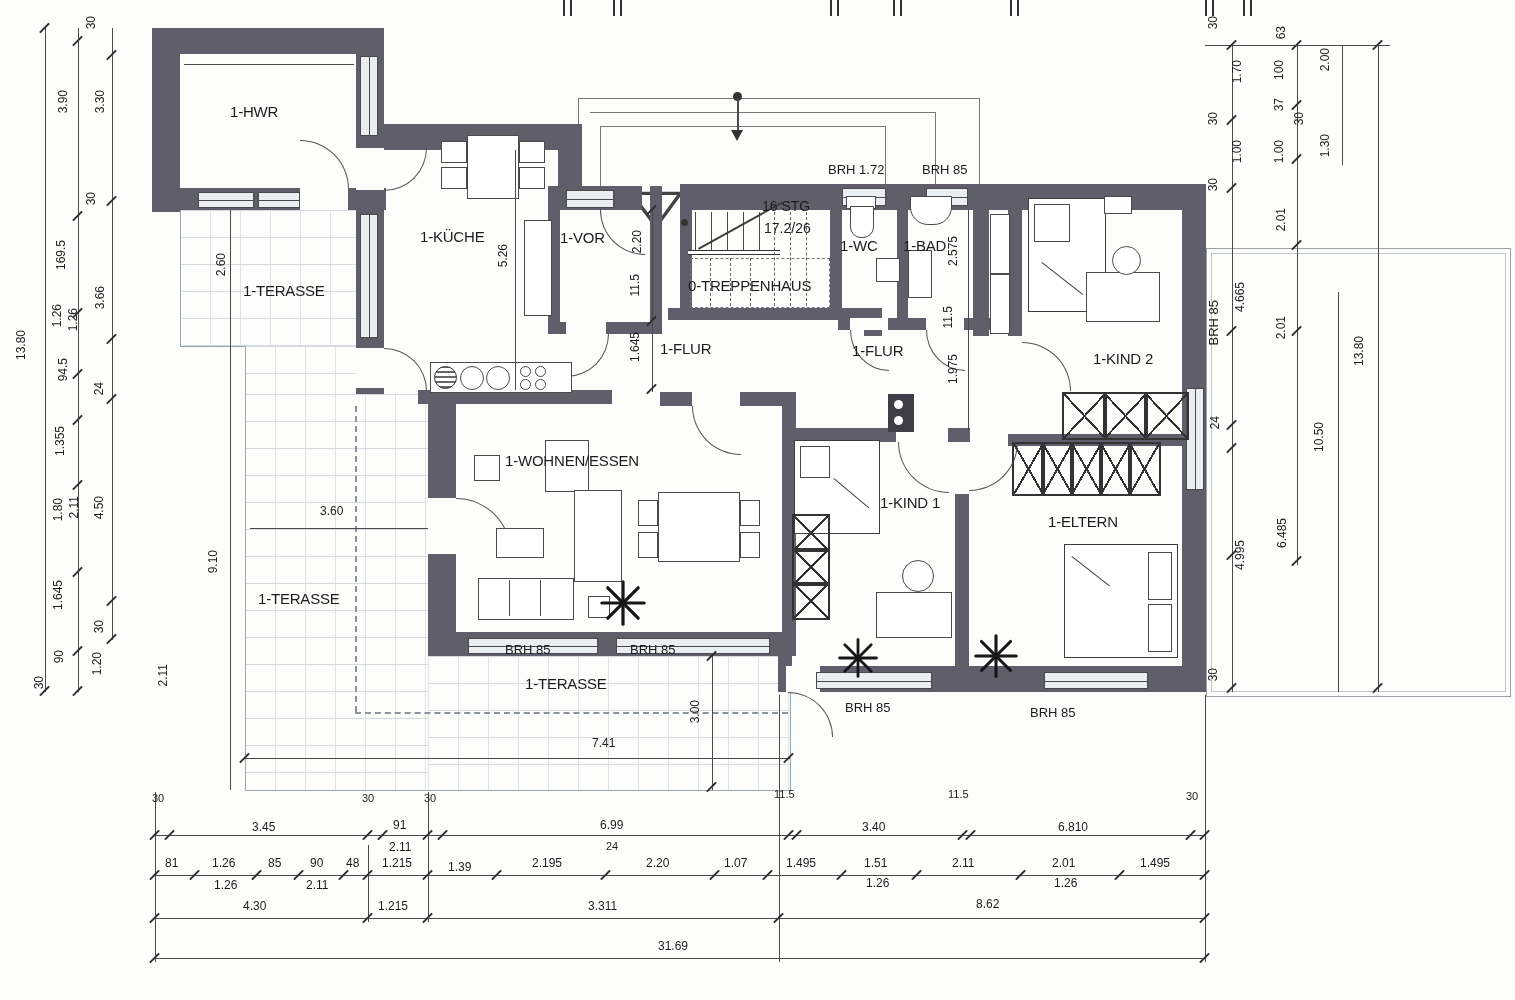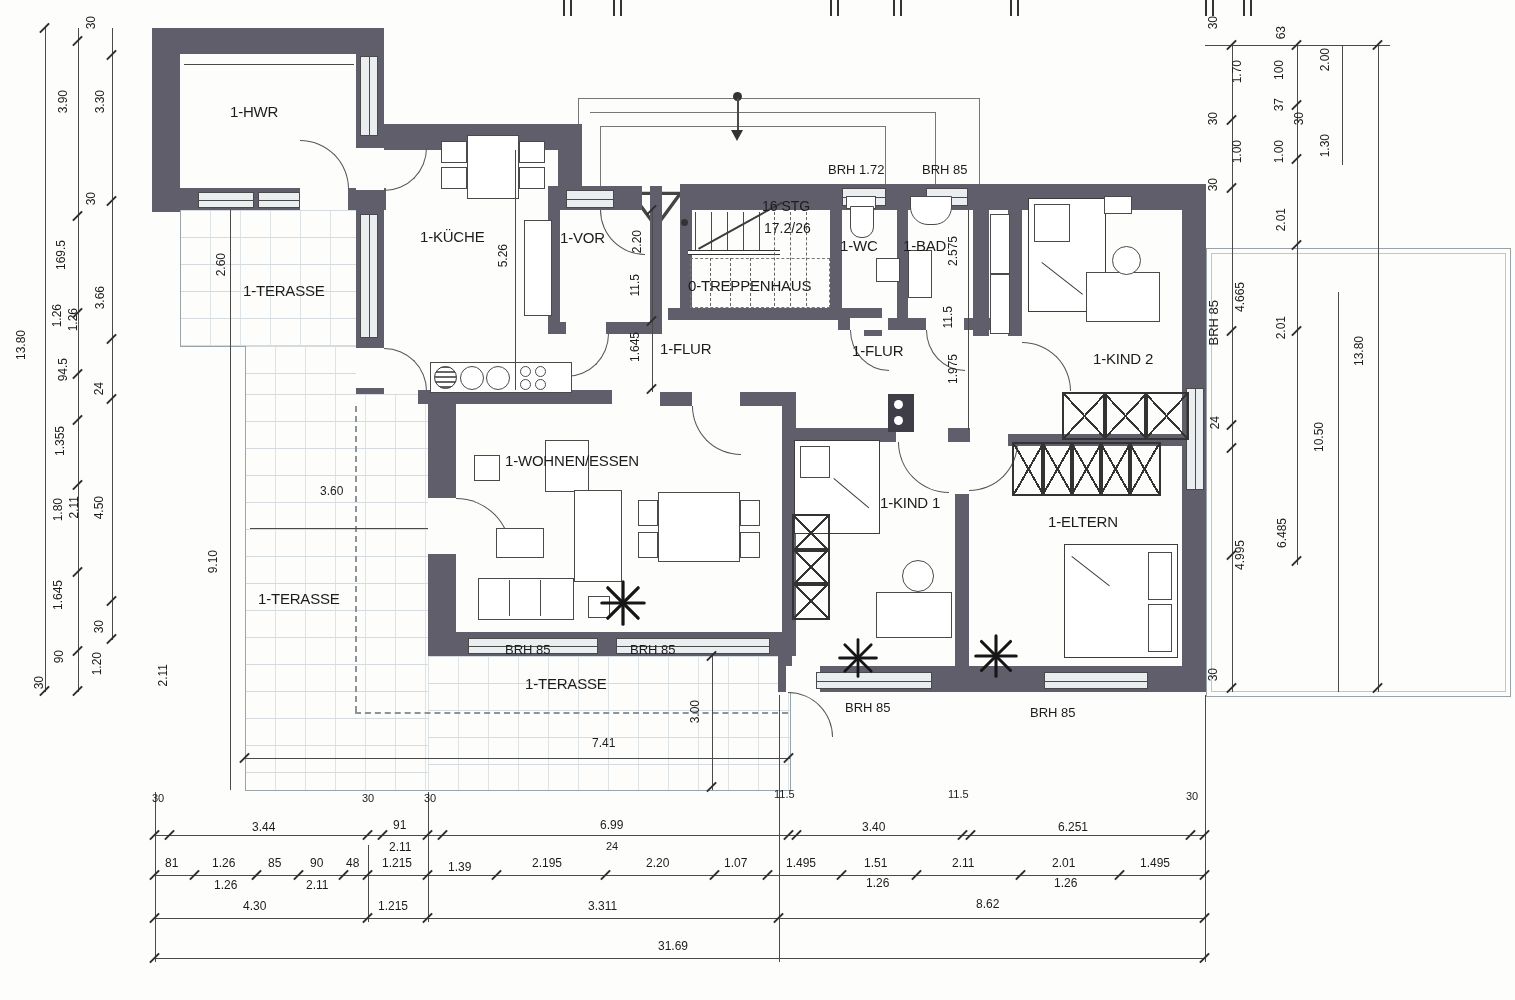--- a/index.html
+++ b/index.html
@@ -409,21 +409,21 @@
   <div class="dim v" style="left:92px;top:496px">4.50</div>
   <div class="dim v" style="left:51px;top:580px">1.645</div>
   <div class="dim v" style="left:92px;top:620px">30</div>
   <div class="dim v" style="left:52px;top:650px">90</div>
   <div class="dim v" style="left:90px;top:652px">1.20</div>
   <div class="dim v" style="left:32px;top:676px">30</div>
   <div class="dim v" style="left:14px;top:330px">13.80</div>
   <div class="dim v" style="left:214px;top:253px">2.60</div>
   <div class="dim v" style="left:206px;top:550px">9.10</div>
   <div class="dim v" style="left:156px;top:664px">2.11</div>
-  <div class="dim" style="left:320px;top:484px">3.60</div>
+  <div class="dim" style="left:320px;top:504px">3.60</div>
 
   <div class="dim v" style="left:1206px;top:16px">30</div>
   <div class="dim v" style="left:1274px;top:26px">63</div>
   <div class="dim v" style="left:1318px;top:48px">2.00</div>
   <div class="dim v" style="left:1230px;top:60px">1.70</div>
   <div class="dim v" style="left:1272px;top:60px">100</div>
   <div class="dim v" style="left:1206px;top:112px">30</div>
   <div class="dim v" style="left:1272px;top:98px">37</div>
   <div class="dim v" style="left:1292px;top:112px">30</div>
   <div class="dim v" style="left:1230px;top:140px">1.00</div>
@@ -435,31 +435,31 @@
   <div class="dim v" style="left:1233px;top:282px">4.665</div>
   <div class="dim v" style="left:1274px;top:316px">2.01</div>
   <div class="dim v" style="left:1352px;top:336px">13.80</div>
   <div class="dim v" style="left:1208px;top:416px">24</div>
   <div class="dim v" style="left:1312px;top:422px">10.50</div>
   <div class="dim v" style="left:1233px;top:540px">4.995</div>
   <div class="dim v" style="left:1275px;top:518px">6.485</div>
   <div class="dim v" style="left:1206px;top:668px">30</div>
 
   <div class="dim sm" style="left:152px;top:792px">30</div>
-  <div class="dim" style="left:252px;top:820px">3.44</div>
+  <div class="dim" style="left:252px;top:820px">3.45</div>
   <div class="dim sm" style="left:362px;top:792px">30</div>
   <div class="dim" style="left:393px;top:818px">91</div>
   <div class="dim" style="left:389px;top:840px">2.11</div>
   <div class="dim sm" style="left:424px;top:792px">30</div>
   <div class="dim" style="left:600px;top:818px">6.99</div>
   <div class="dim sm" style="left:606px;top:840px">24</div>
   <div class="dim sm" style="left:774px;top:788px">11.5</div>
   <div class="dim" style="left:862px;top:820px">3.40</div>
   <div class="dim sm" style="left:948px;top:788px">11.5</div>
-  <div class="dim" style="left:1058px;top:820px">6.251</div>
+  <div class="dim" style="left:1058px;top:820px">6.810</div>
   <div class="dim sm" style="left:1186px;top:790px">30</div>
 
   <div class="dim" style="left:165px;top:856px">81</div>
   <div class="dim" style="left:212px;top:856px">1.26</div>
   <div class="dim" style="left:214px;top:878px">1.26</div>
   <div class="dim" style="left:268px;top:856px">85</div>
   <div class="dim" style="left:310px;top:856px">90</div>
   <div class="dim" style="left:306px;top:878px">2.11</div>
   <div class="dim" style="left:346px;top:856px">48</div>
   <div class="dim" style="left:382px;top:856px">1.215</div>

